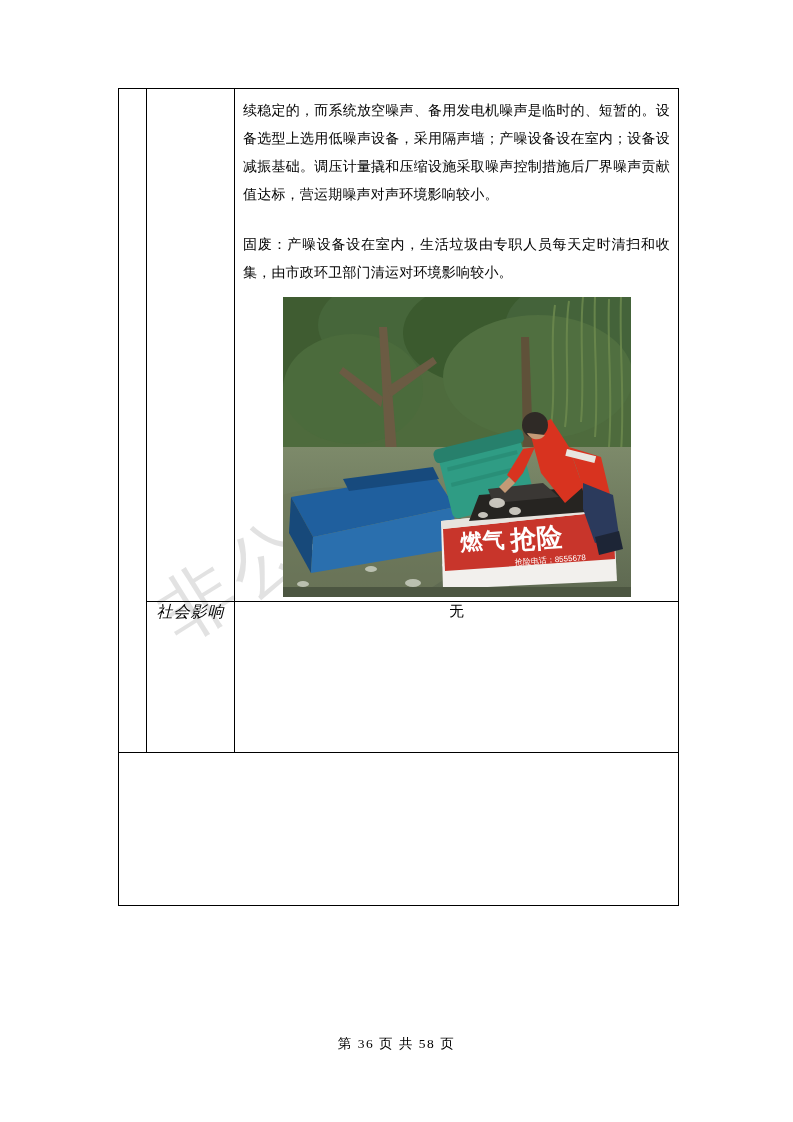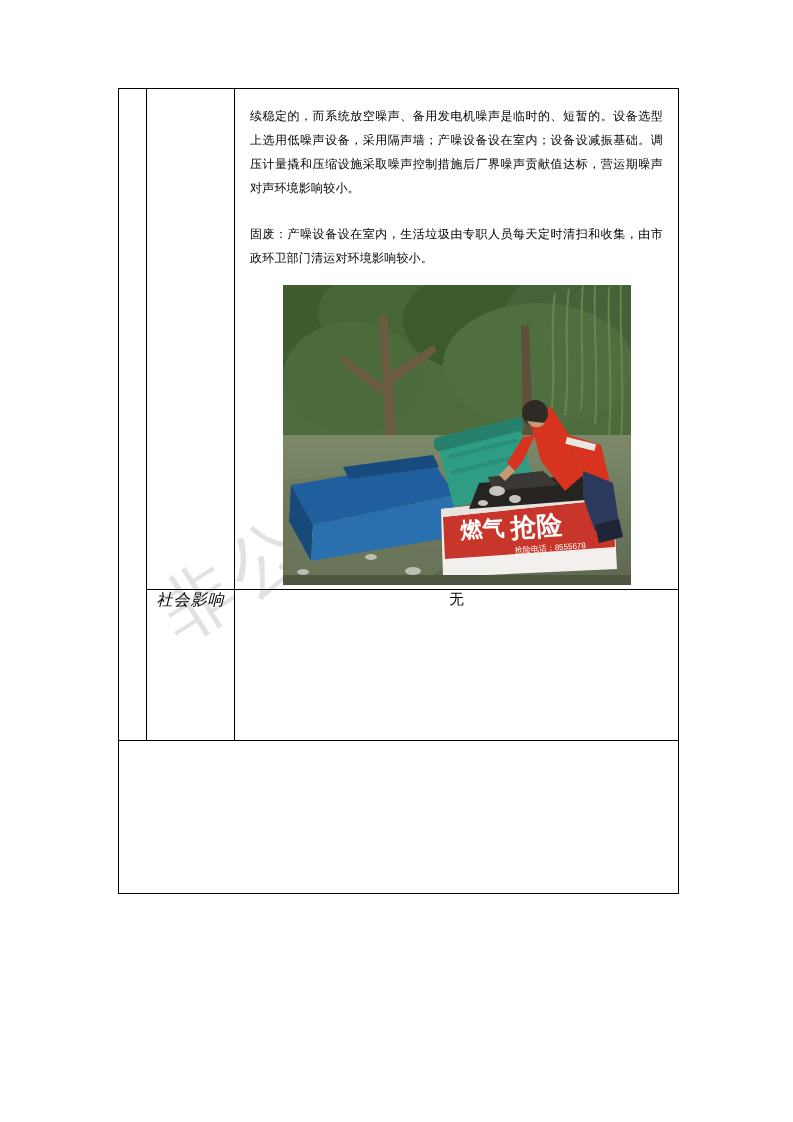--- a/index.html
+++ b/index.html
@@ -37,26 +37,26 @@
     padding: 0;
   }
   .col-narrow { width: 28px; }
   .col-label  { width: 88px; }
   .col-body   { width: 444px; }
 
   .body-cell {
     padding: 10px 12px 14px 12px;
   }
   .para {
-    font-size: 12px;
+    font-size: 14px;
     line-height: 2.0;
     text-align: justify;
     text-justify: inter-ideograph;
     letter-spacing: 0.2px;
-    margin: 15px;
+    margin: 8px;
   }
   .para + .para {
     margin-top: 22px;
   }
   .label-cell {
     text-align: center;
     vertical-align: middle;
     font-size: 16px;
     letter-spacing: 1px;
     padding: 10px 4px;
@@ -242,13 +242,14 @@
         <td class="label-cell">社会影响</td>
         <td class="center-cell">无</td>
       </tr>
 
       <tr class="row-blank">
         <td colspan="3"></td>
       </tr>
     </tbody>
   </table>
 
+  <div class="footer">第 36 页 共 58 页</div>
 </div>
 
 </body></html>

